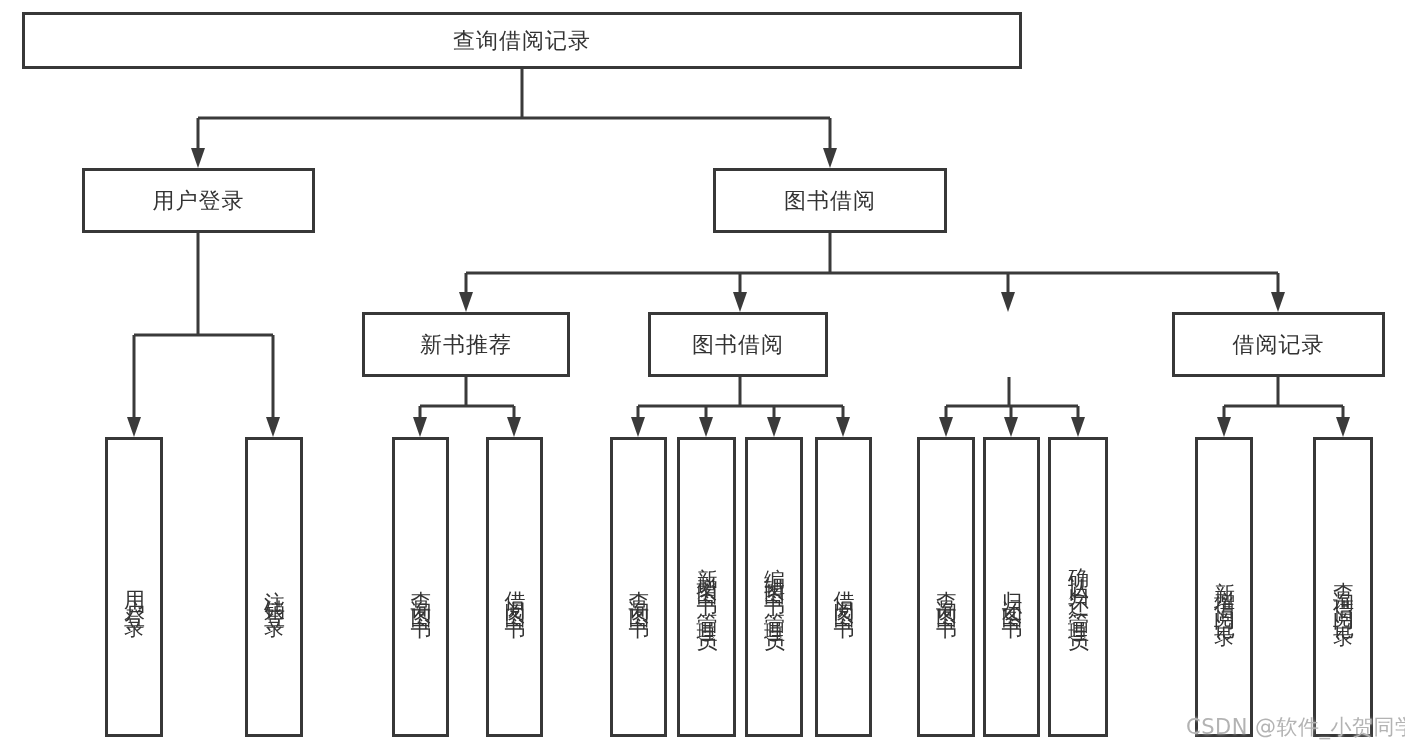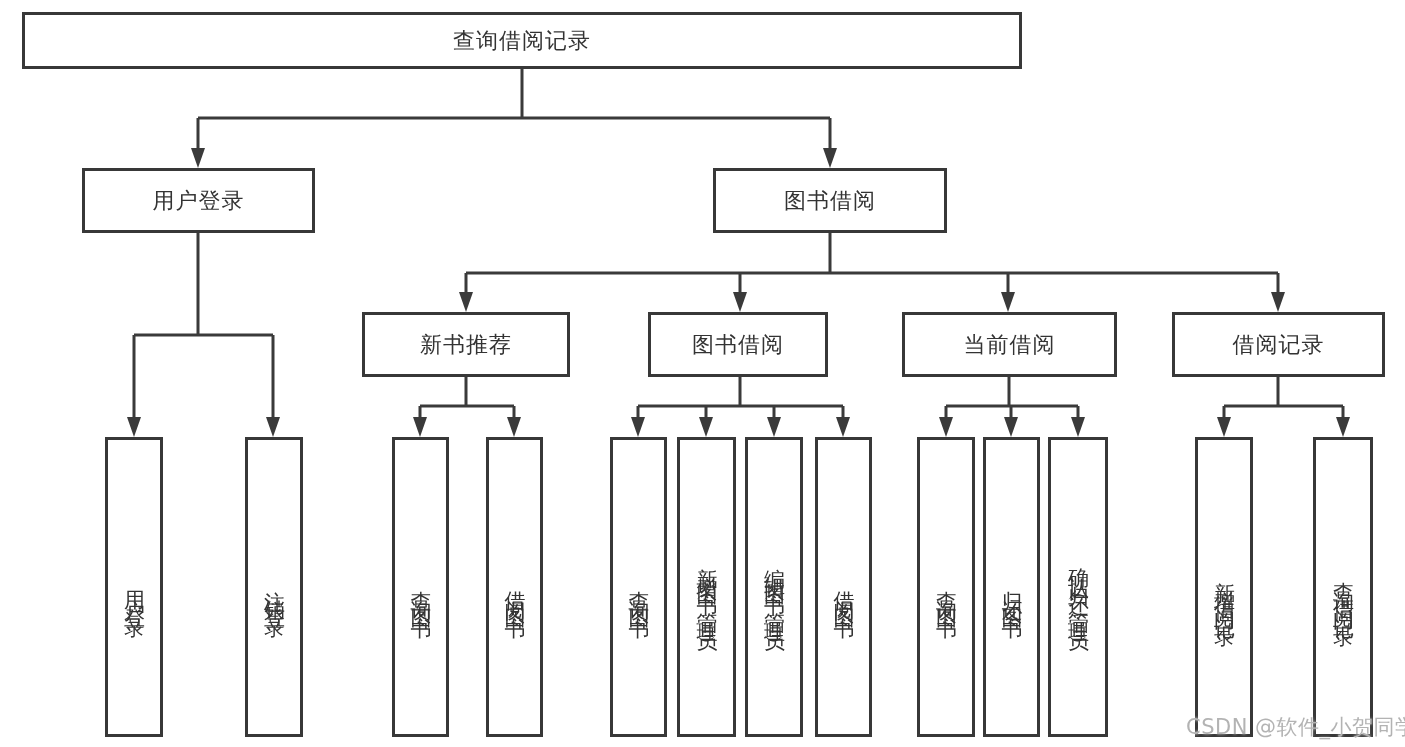--- a/index.html
+++ b/index.html
@@ -87,21 +87,20 @@
     </g>
   </svg>
 
   <div class="node nh" style="left:22px;top:12px;width:1000px;height:57px">查询借阅记录</div>
 
   <div class="node nh" style="left:82px;top:168px;width:233px;height:65px">用户登录</div>
   <div class="node nh" style="left:713px;top:168px;width:234px;height:65px">图书借阅</div>
 
   <div class="node nh" style="left:362px;top:312px;width:208px;height:65px">新书推荐</div>
   <div class="node nh" style="left:648px;top:312px;width:180px;height:65px">图书借阅</div>
-  <div class="node nh" style="left:902px;top:312px;width:215px;height:65px">当前借阅</div>
   <div class="node nh" style="left:1172px;top:312px;width:213px;height:65px">借阅记录</div>
 
   <div class="node nv" style="left:105px;top:437px;width:58px;height:300px">用户登录</div>
   <div class="node nv" style="left:245px;top:437px;width:58px;height:300px">注销登录</div>
 
   <div class="node nv" style="left:392px;top:437px;width:57px;height:300px">查询图书</div>
   <div class="node nv" style="left:486px;top:437px;width:57px;height:300px">借阅图书</div>
 
   <div class="node nv" style="left:610px;top:437px;width:57px;height:300px">查询图书</div>
   <div class="node nv" style="left:677px;top:437px;width:59px;height:300px">新增图书（管理员）</div>

